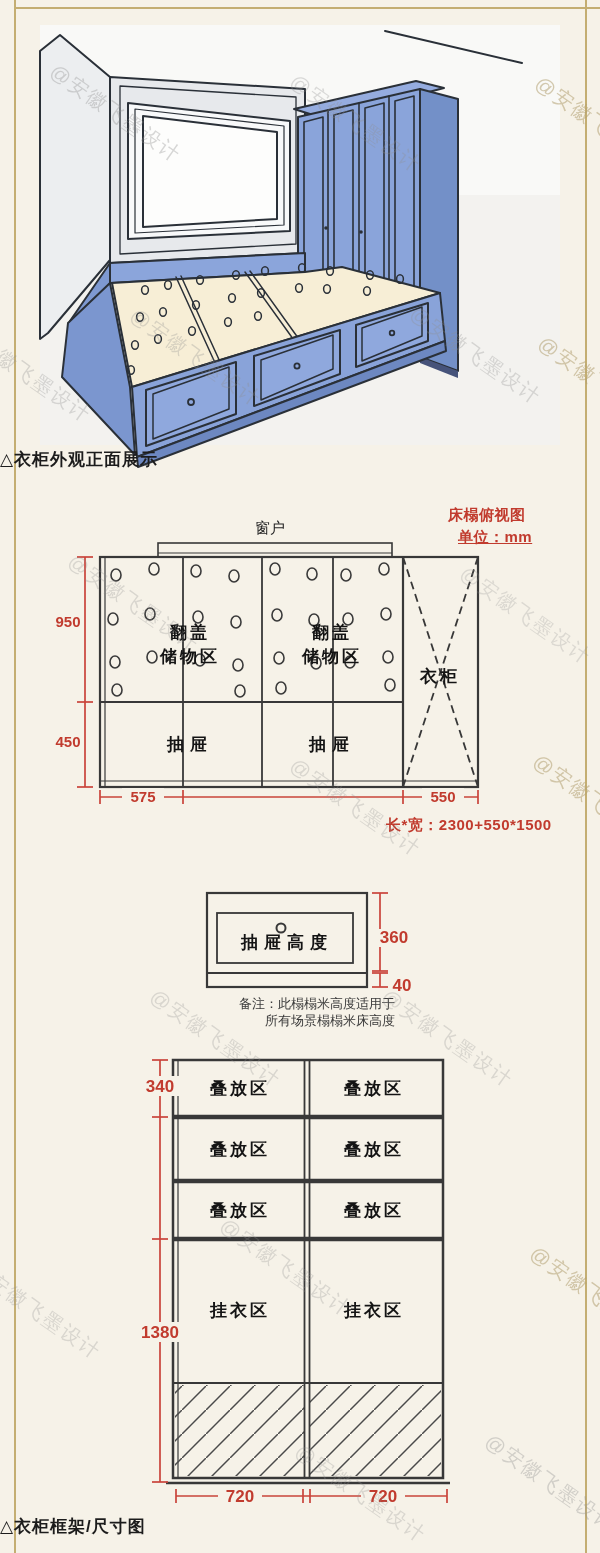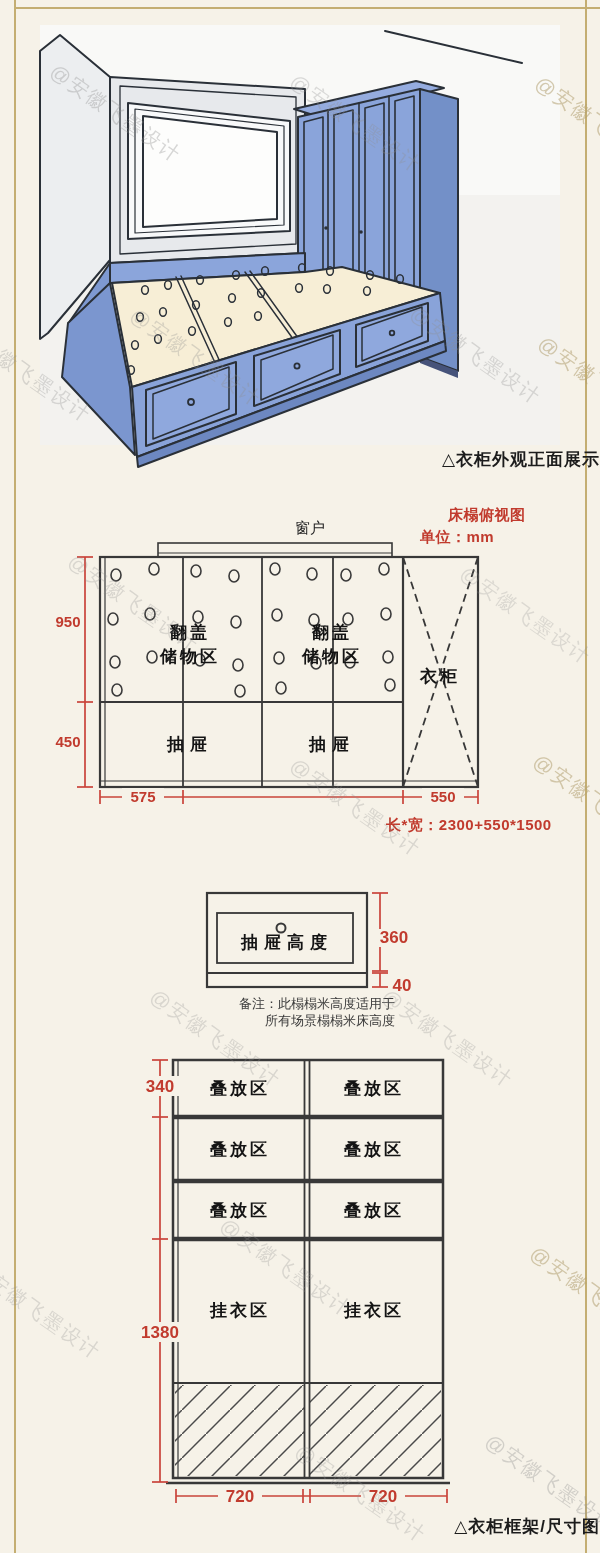--- a/index.html
+++ b/index.html
@@ -1,21 +1,21 @@
 <!DOCTYPE html>
 <html><head>
 <meta charset="utf-8">
 <style>
   html,body{margin:0;padding:0;}
   body{width:600px;height:1553px;background:#f6f2e8;font-family:"Liberation Sans","DejaVu Sans",sans-serif;}
   #stage{position:relative;width:600px;height:1553px;overflow:hidden;background:#f6f2e8;}
   .abs{position:absolute;}
   .gold{position:absolute;background:#c4ae72;}
   .cap{position:absolute;font-size:17px;font-weight:600;color:#1c1c1c;letter-spacing:1px;}
-  .center{text-align:right;}
+  .center{text-align:left;}
   .redtxt{position:absolute;color:#c13b2e;font-weight:bold;font-size:15px;letter-spacing:.5px;}
   .blacktxt{position:absolute;color:#252525;font-weight:400;font-size:15px;}
   .note{position:absolute;color:#3a3a3a;font-size:13px;line-height:17px;text-align:right;}
   .wm{position:absolute;font-size:20px;white-space:nowrap;transform:rotate(35deg);transform-origin:0 0;letter-spacing:2px;color:#8f8f8f;pointer-events:none;}
   .wm.tan{color:#b3a173;}
   svg{position:absolute;overflow:visible;}
   svg text{font-family:"Liberation Sans","DejaVu Sans",sans-serif;}
   .lbl{fill:#141414;font-weight:bold;font-size:17px;letter-spacing:3px;text-anchor:middle;}
   .lblw{letter-spacing:6px;}
   .red{fill:#c13b2e;font-weight:bold;font-size:15px;text-anchor:middle;}
@@ -114,21 +114,21 @@
           <polygon points="316,300 388,278 388,316 316,342" fill="#8fa8dd" stroke="#2a3038" stroke-width="2"></polygon>
           <polygon points="322,303 382,282 382,311 322,336" fill="none" stroke="#2a3038" stroke-width="1.5"></polygon>
           <circle cx="352" cy="308" r="2.3" fill="none" stroke="#2a3038" stroke-width="1.8"></circle>
         </g>
       </g>
     </g>
   </svg>
   <div class="cap center" style="left:0;top:448px;width:600px;">△衣柜外观正面展示</div>
 
   <div class="redtxt" style="left:448px;top:506px;">床榻俯视图</div>
-  <div class="redtxt" style="left:420px;top:528px;">单位：mm</div>
+  <div class="redtxt" style="left:458px;top:528px;text-decoration:underline;">单位：mm</div>
   <div class="blacktxt center" style="left:255px;top:519px;width:70px;">窗户</div>
 
   <svg class="abs" style="left:50px;top:505px;" width="500" height="340" viewBox="0 0 500 340">
     <defs>
       <ellipse id="hole" rx="5" ry="6" fill="none" stroke="#3a3a3a" stroke-width="1.6"></ellipse>
     </defs>
     <g>
       <rect x="108" y="38" width="234" height="14" class="ln" stroke-width="1.6"></rect>
       <line x1="108" y1="48" x2="342" y2="48" class="ln" stroke-width="1.2"></line>
       <rect x="50" y="52" width="378" height="230" class="ln" stroke-width="2.2"></rect>

